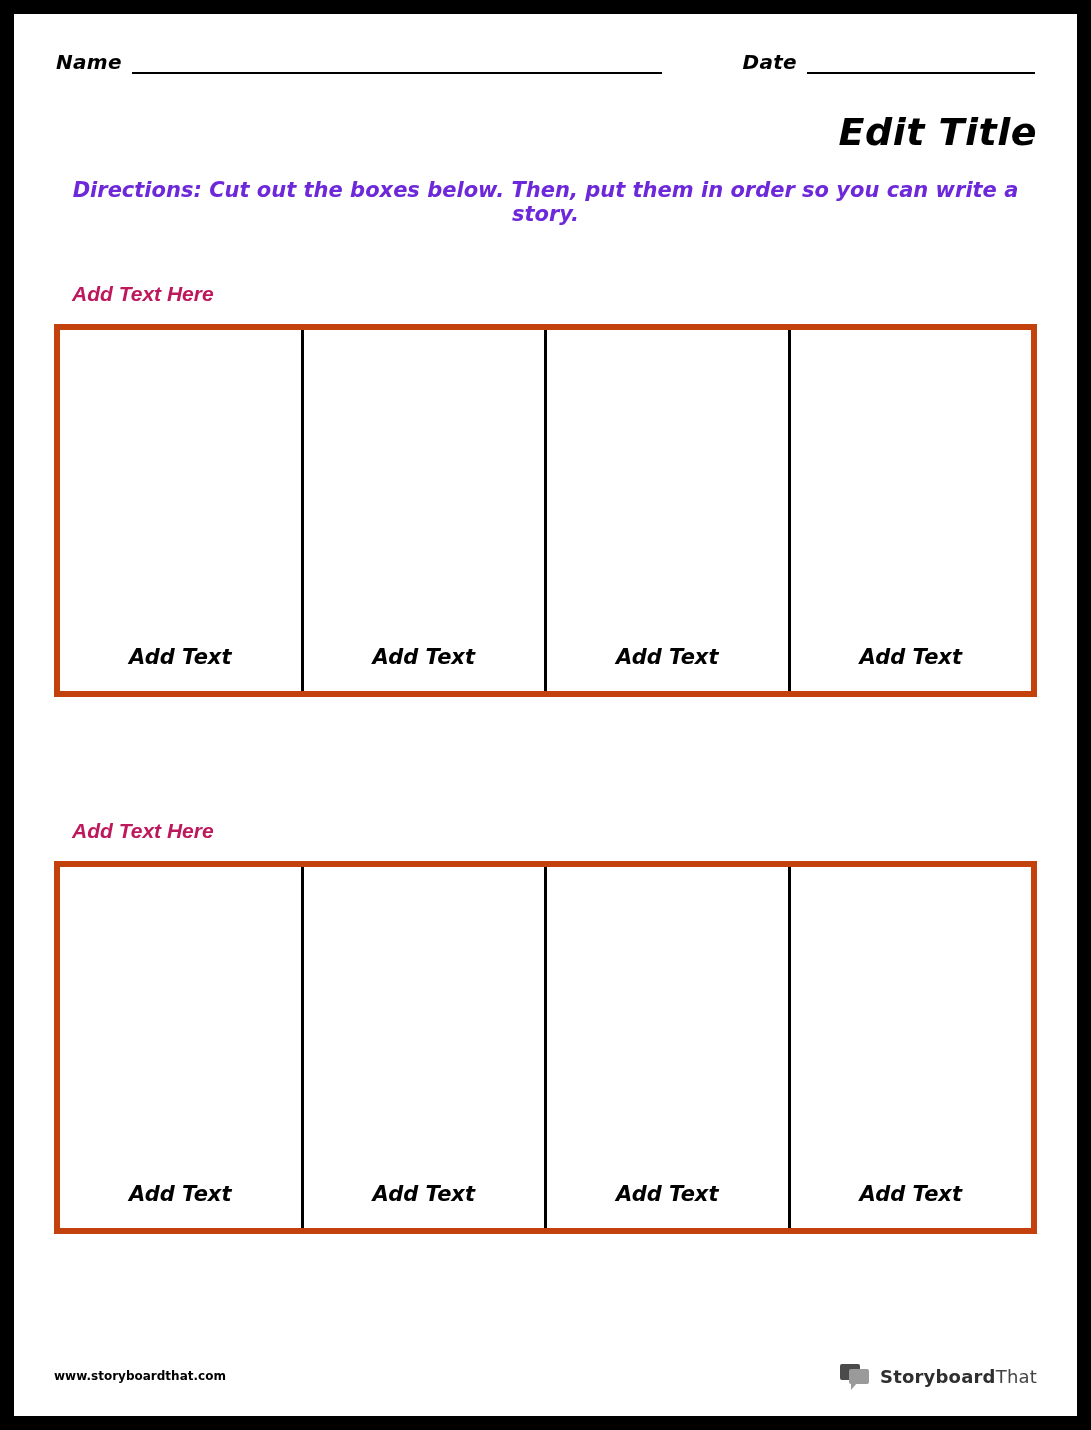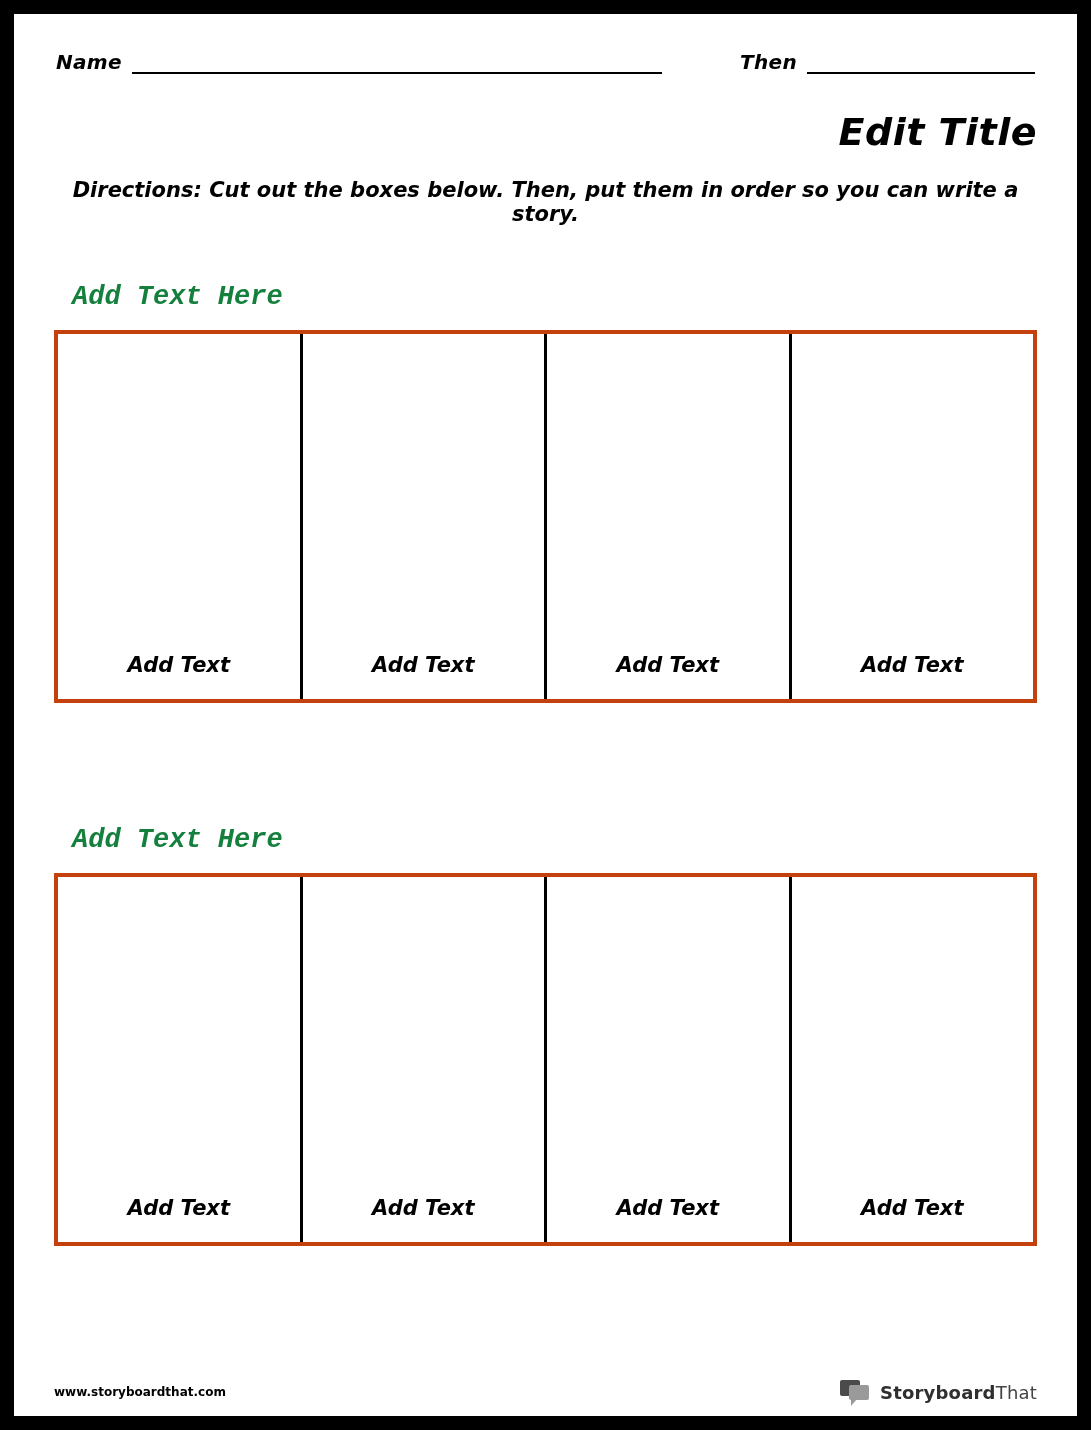--- a/index.html
+++ b/index.html
@@ -66,43 +66,43 @@
     color: #000;
     margin-top: 36px;
     letter-spacing: 0.5px;
   }
   .directions {
     text-align: center;
     font-family: "DejaVu Sans", sans-serif;
     font-style: italic;
     font-weight: bold;
     font-size: 21px;
-    color: #000000;
+    color: #6d28d9;
     margin-top: 24px;
   }
 
   
   .section {
     margin-top: 56px;
   }
   .section + .section {
     margin-top: 122px;
   }
   .section-label {
-    font-family: Liberation Mono, monospace;
-    font-style: italic;
-    font-weight: bold;
-    font-size: 27px;
-    color: #15803d;
+    font-family: Liberation Sans, sans-serif;
+    font-style: italic;
+    font-weight: bold;
+    font-size: 21px;
+    color: #be185d;
     margin-left: 18px;
     margin-bottom: 18px;
   }
   .strip {
     display: flex;
-    border: 4px solid #c2410c;
+    border: 6px solid #c2410c;
     height: 373px;
     box-sizing: border-box;
     background: #fff;
   }
   .cell {
     flex: 1 1 0;
     position: relative;
     box-sizing: border-box;
     border-right: 3px solid #000;
     display: flex;
@@ -119,21 +119,21 @@
     font-size: 21px;
     color: #000;
     padding-bottom: 22px;
   }
 
   
   .footer {
     position: absolute;
     left: 40px;
     right: 40px;
-    bottom: 12px;
+    bottom: 28px;
     display: flex;
     align-items: center;
     justify-content: space-between;
   }
   .footer-url {
     font-family: "DejaVu Sans", sans-serif;
     font-weight: bold;
     font-size: 12px;
     color: #000;
   }
@@ -184,21 +184,21 @@
 
 <div class="page">
   <div class="sheet">
 
     <div class="header-row">
       <div class="field name-field">
         <span class="field-label">Name</span>
         <span class="field-line"></span>
       </div>
       <div class="field date-field">
-        <span class="field-label">Then</span>
+        <span class="field-label">Date</span>
         <span class="field-line"></span>
       </div>
     </div>
 
     <div class="title">Edit Title</div>
 
     <div class="directions">Directions: Cut out the boxes below. Then, put them in order so you can write a story.</div>
 
     <div class="section">
       <div class="section-label">Add Text Here</div>

